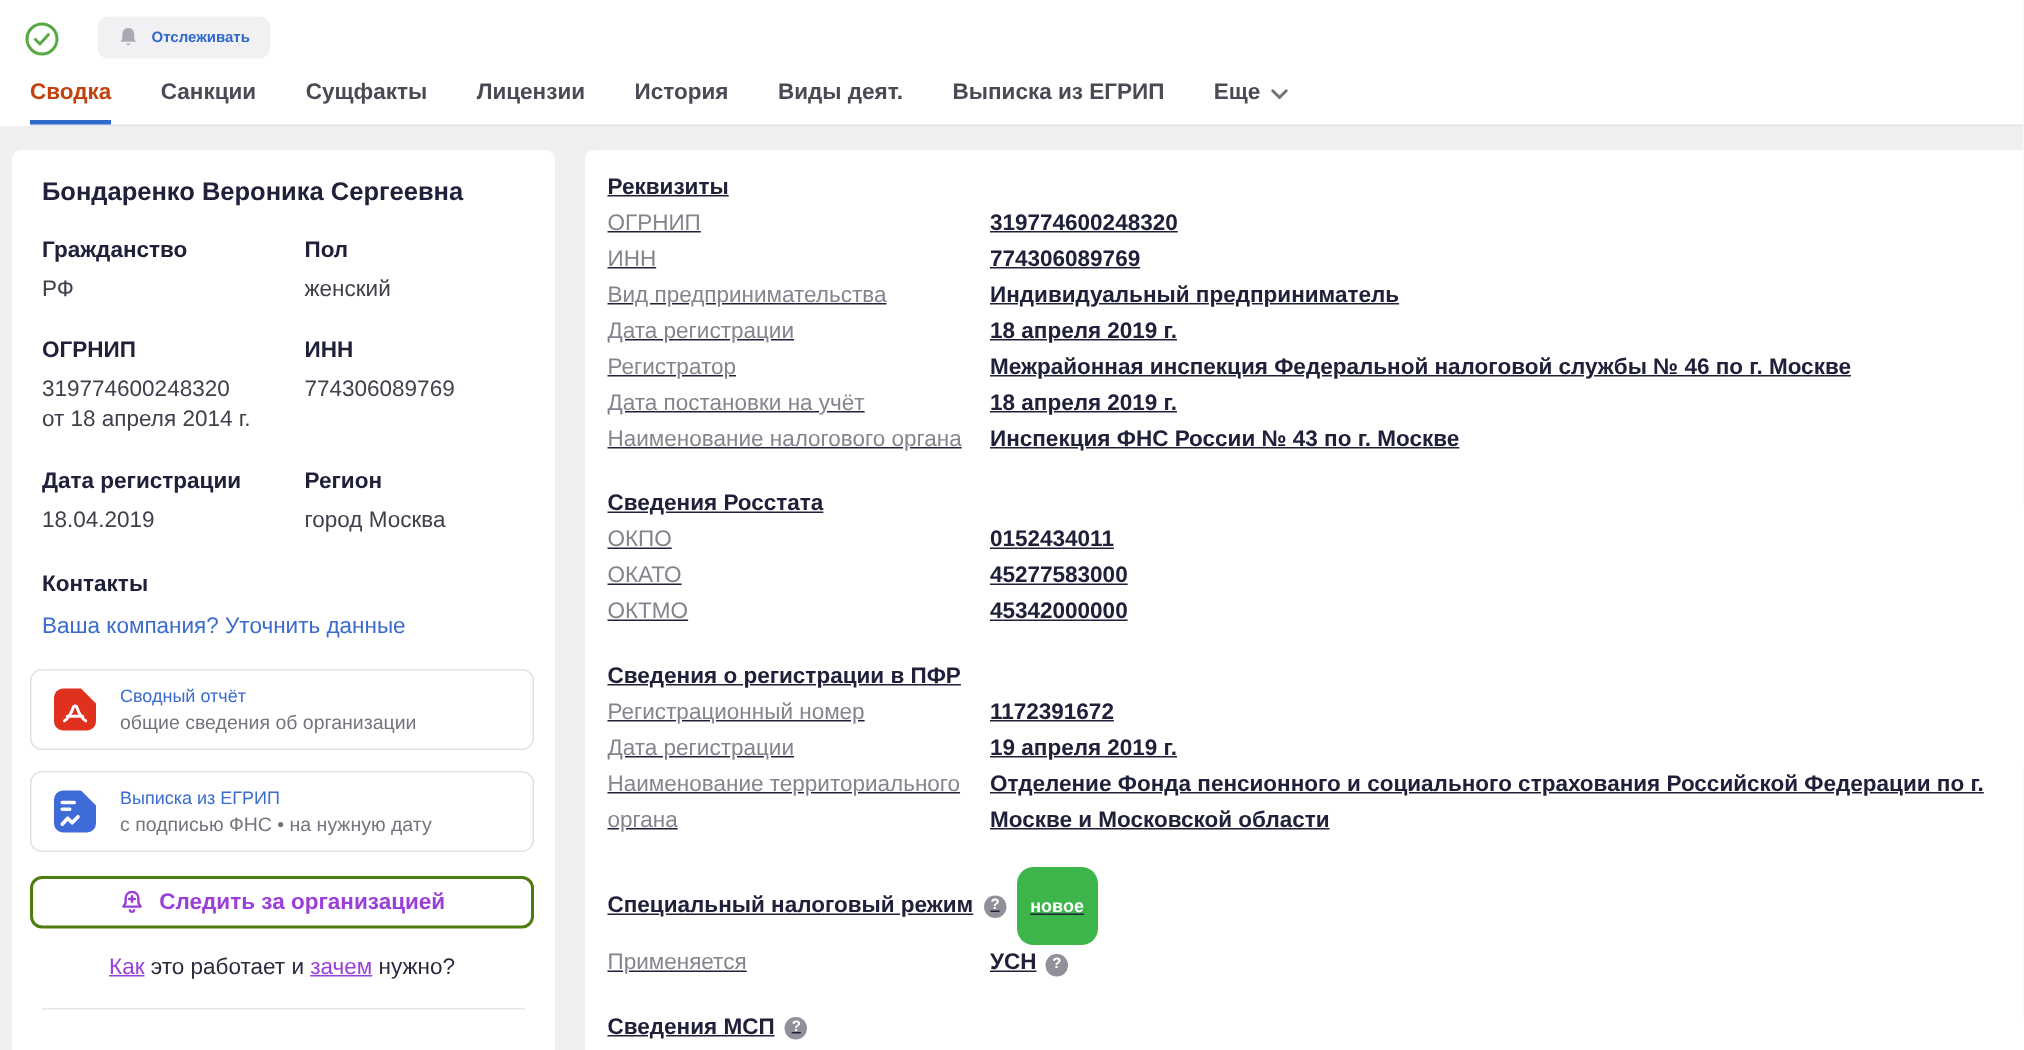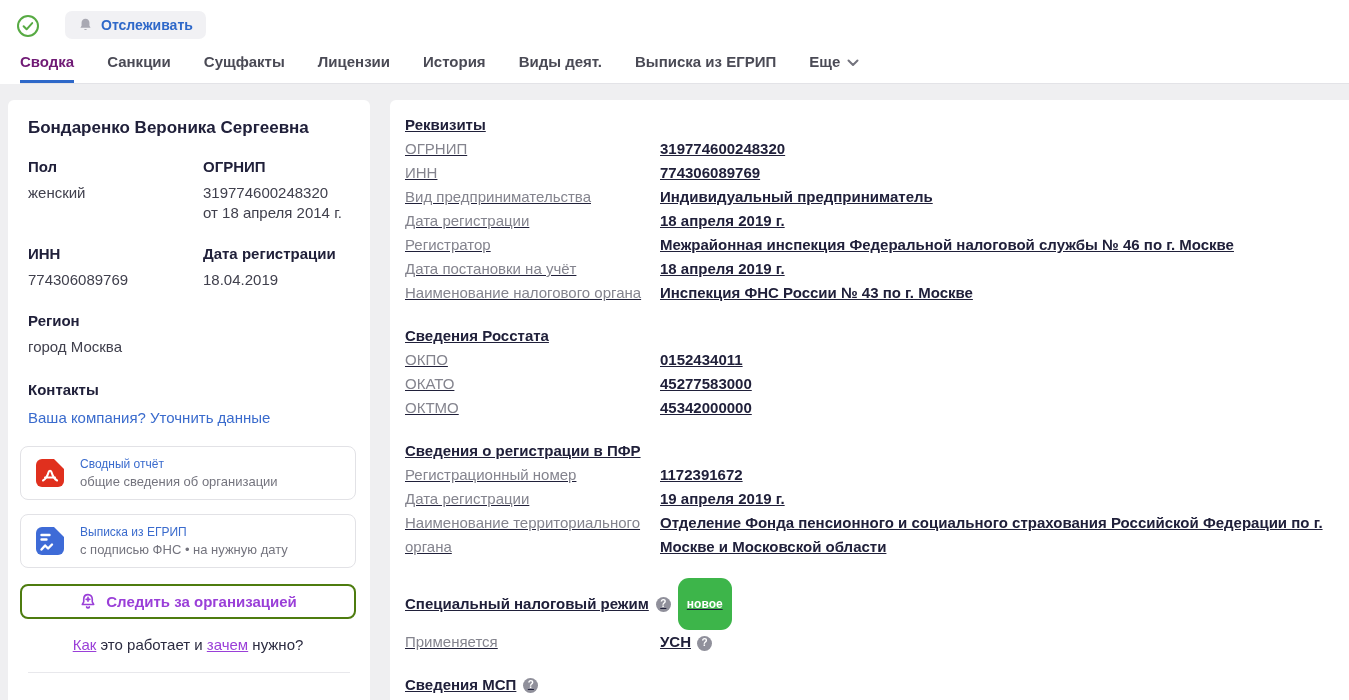--- a/index.html
+++ b/index.html
@@ -11,25 +11,25 @@
   }
   
   .hdr { background: #fff; height: 84px; }
   .title-row { display: flex; align-items: center; gap: 15px; padding: 9px 16px 0 16px; height: 41px; }
   h1.page-title { font-size: 23px; font-weight: bold; color: #1c1c34; letter-spacing: .2px; }
   .verified { display: inline-flex; margin-top: 2px; }
   .track-btn {
     display: inline-flex; align-items: center; gap: 8px;
     background: #f1f1f4; border: none; border-radius: 7px;
     padding: 6px 13px; margin-left: 10px; cursor: pointer;
-    font-family: inherit; font-size: 14px; font-weight: bold; color: #2e68c9;
+    font-family: inherit; font-size: 10px; font-weight: bold; color: #2e68c9;
   }
   .tabs { display: flex; gap: 33px; margin: 0 0 0 20px; border-bottom: 1px solid #e3e3e7; height: 43px; align-items: stretch; width: calc(100% - 20px); }
   .tab { display: flex; align-items: center; gap: 7px; font-size: 15px; font-weight: bold; color: #4a4a55; cursor: pointer; border-bottom: 3px solid transparent; padding-top: 2px; }
-  .tab.active { color: #701a75; border-bottom-color: #2e68c9; }
+  .tab.active { color: #c2410c; border-bottom-color: #2e68c9; }
   .tab .chev { display: inline-flex; margin-top: 2px; }
   
   .content { display: flex; gap: 20px; padding: 16px 0 0 8px; align-items: flex-start; height: 515px; }
   .card { background: #fff; border-radius: 6px; }
   
   .sidebar { width: 362px; flex-shrink: 0; padding: 18px 14px 20px 12px; min-height: 640px; }
   .entity-name { font-size: 17px; font-weight: bold; color: #20203a; margin: 0 0 20px 8px; }
   .attr-grid { display: grid; grid-template-columns: 175px 1fr; row-gap: 22px; margin: 0 0 24px 8px; }
   .attr-label { font-size: 15px; font-weight: bold; color: #20203a; margin-bottom: 8px; }
   .attr-value { font-size: 15px; color: #40404d; line-height: 20px; }
@@ -109,20 +109,24 @@
       </div>
     </nav>
 </header>
 
 <div class="content">
 
   <aside class="card sidebar">
     <h2 class="entity-name">Бондаренко Вероника Сергеевна</h2>
     <div class="attr-grid">
         <div class="attr-cell">
+          <div class="attr-label">Гражданство</div>
+          <div class="attr-value">РФ</div>
+        </div>
+        <div class="attr-cell">
           <div class="attr-label">Пол</div>
           <div class="attr-value">женский</div>
         </div>
         <div class="attr-cell">
           <div class="attr-label">ОГРНИП</div>
           <div class="attr-value">319774600248320</div>
           <div class="attr-value">от 18 апреля 2014 г.</div>
         </div>
         <div class="attr-cell">
           <div class="attr-label">ИНН</div>

